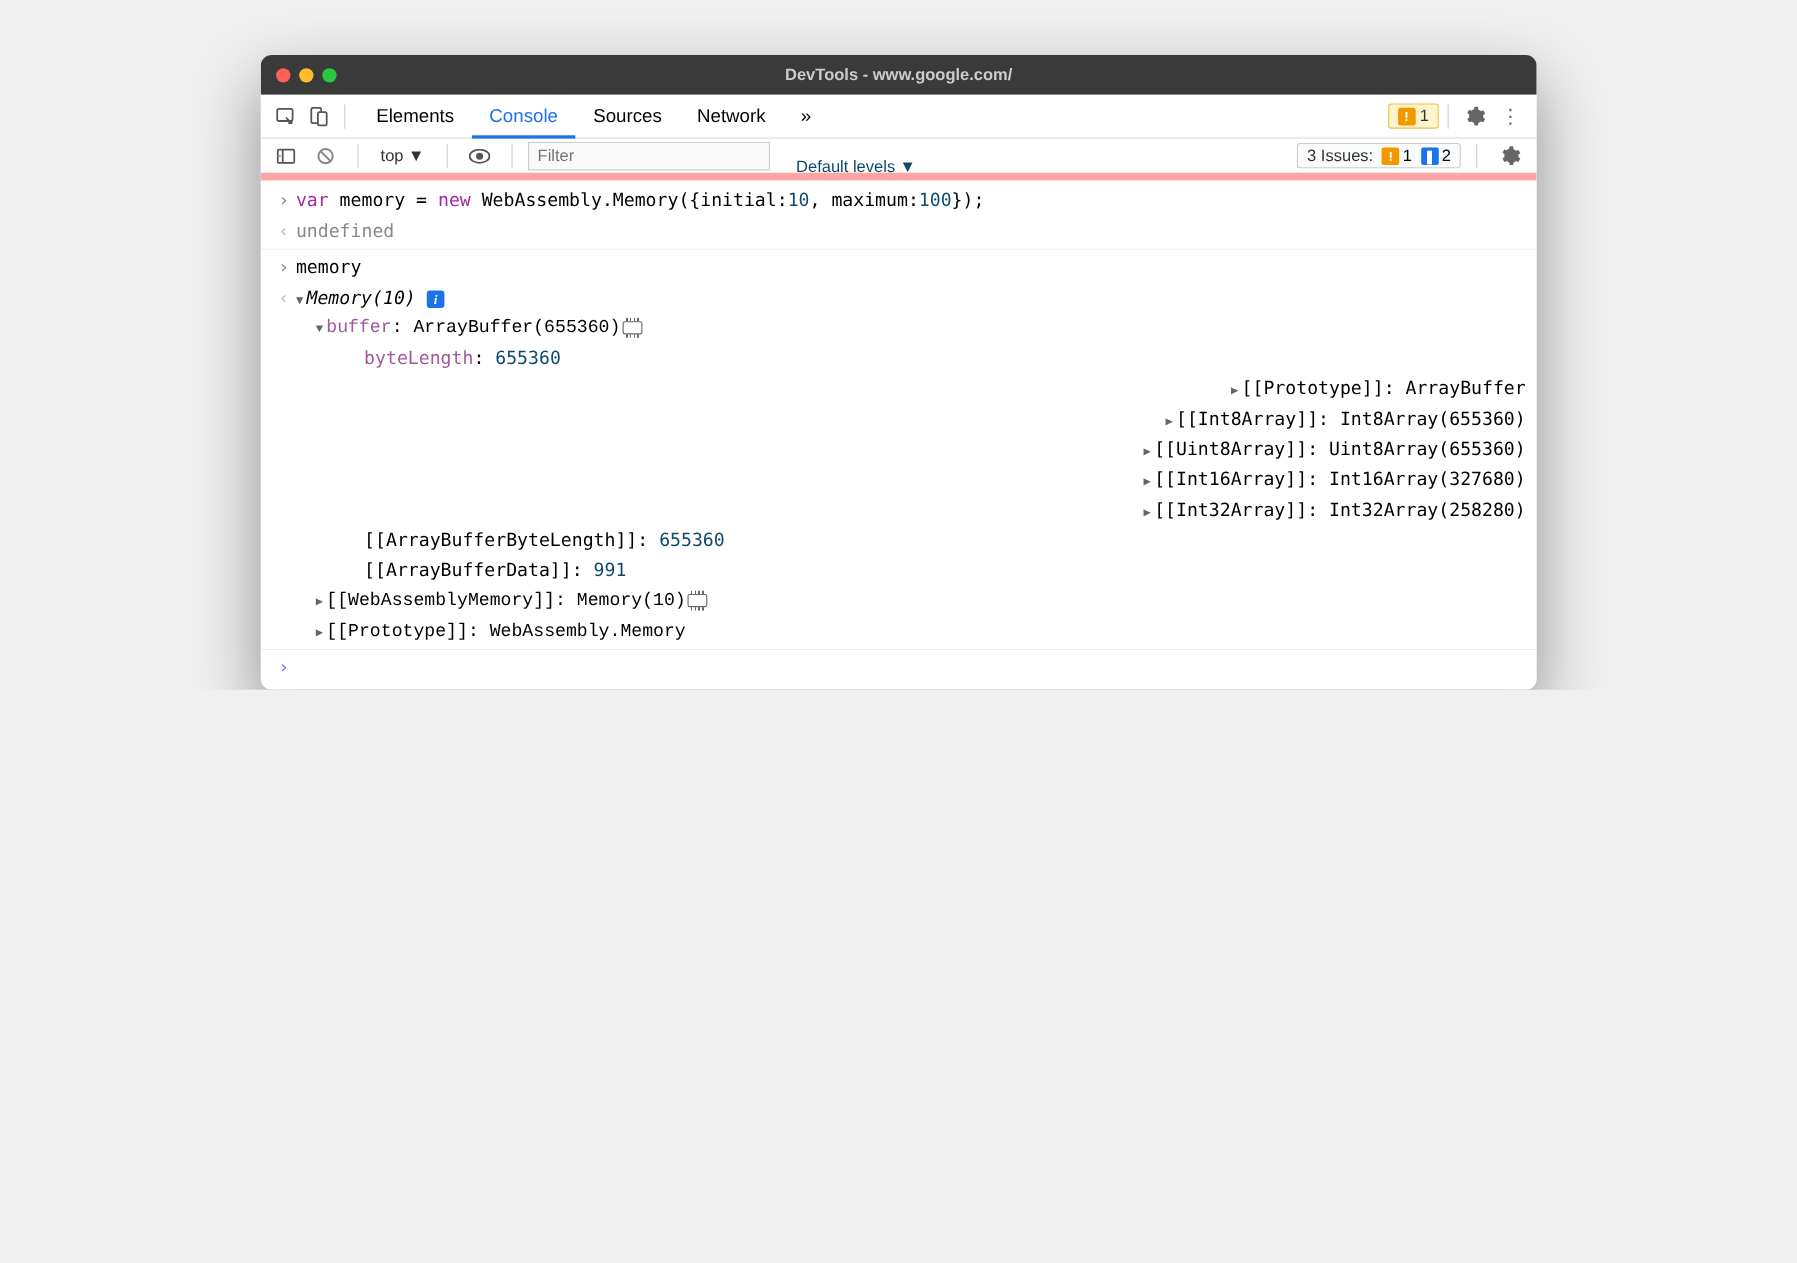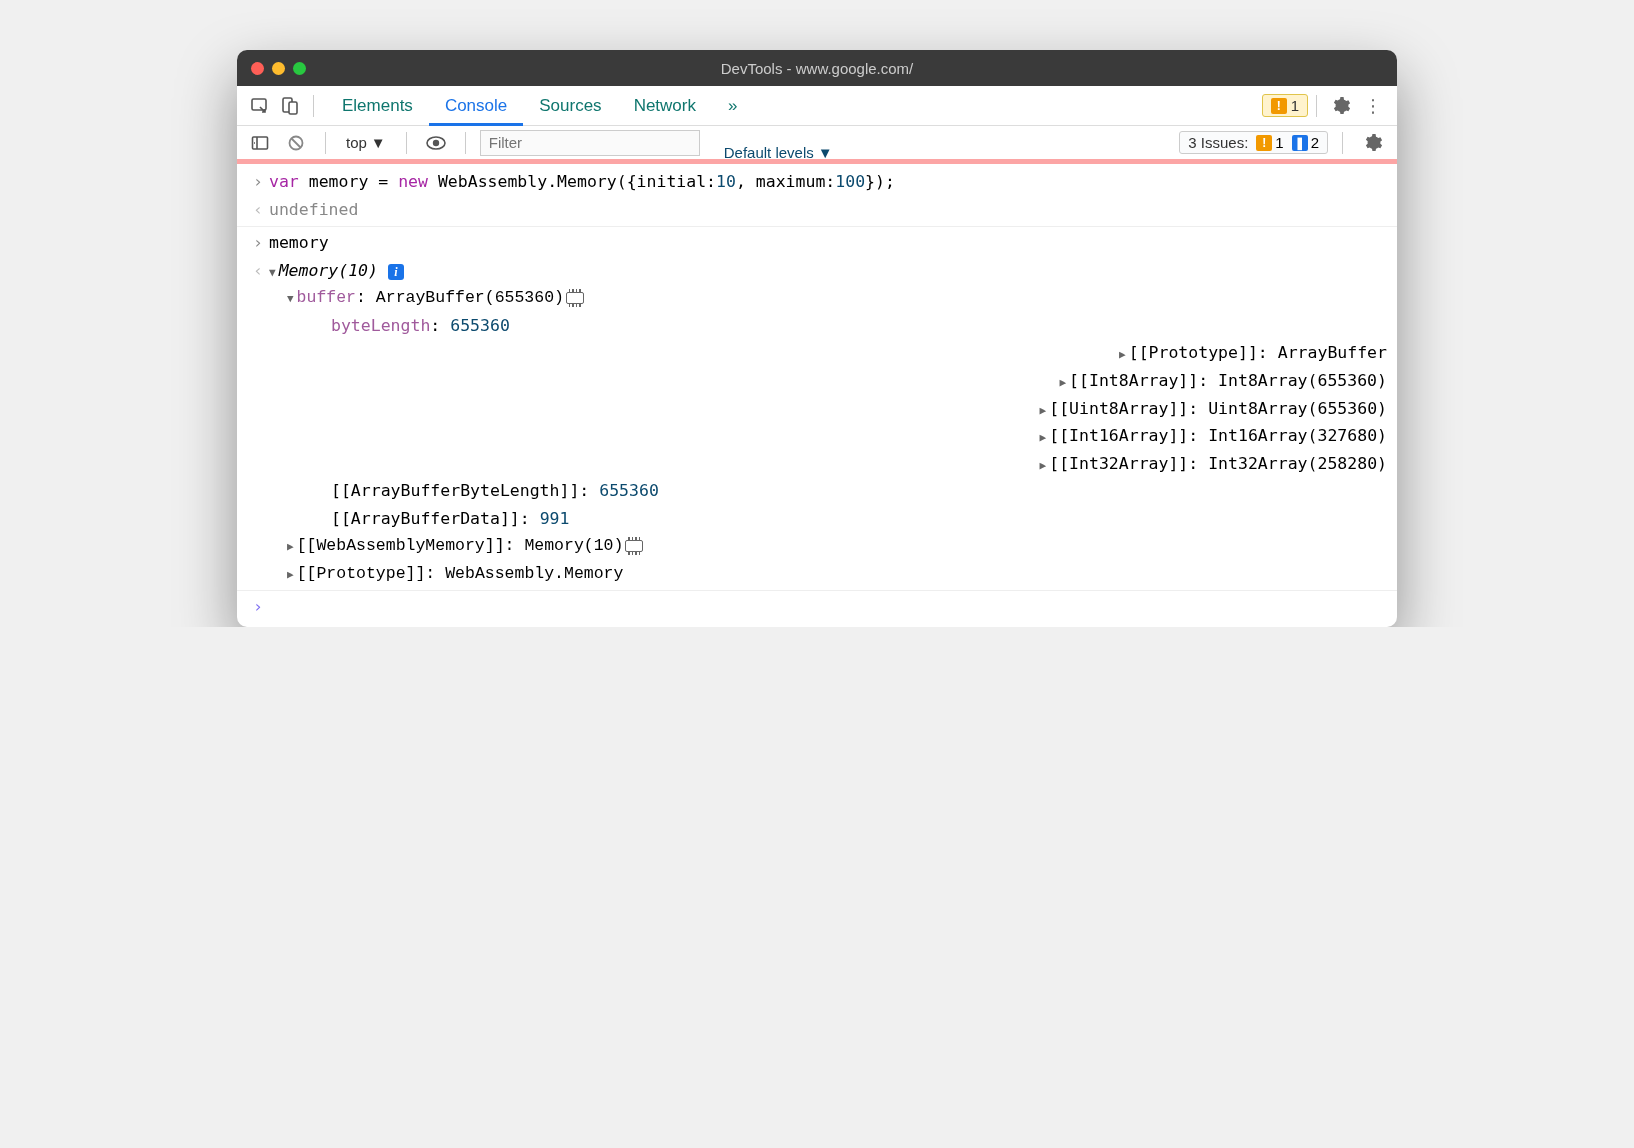--- a/index.html
+++ b/index.html
@@ -24,55 +24,55 @@
   display: flex;
   align-items: center;
   padding: 0 14px;
   position: relative;
 }
 .traffic { display: flex; gap: 8px; }
 .traffic .dot { width: 13px; height: 13px; border-radius: 50%; }
 .dot.red { background: #ff5f57; }
 .dot.yellow { background: #febc2e; }
 .dot.green { background: #28c840; }
-.titlebar-text { position: absolute; left: 0; right: 0; text-align: center; color: #ccc; font-size: 15px; font-weight: 400; pointer-events: none; }
+.titlebar-text { position: absolute; left: 0; right: 0; text-align: center; color: #ccc; font-size: 15px; font-weight: 700; pointer-events: none; }
 
 .tabs-row {
   display: flex;
   align-items: center;
   height: 40px;
   border-bottom: 1px solid #ddd;
   padding: 0 8px;
 }
 .tool-btn {
   width: 30px; height: 30px;
   display: flex; align-items: center; justify-content: center;
   color: #555;
 }
 .divider { width: 1px; background: #ccc; height: 22px; margin: 0 8px; }
 .tabs { display: flex; gap: 0; margin-left: 4px; }
 .tab {
   padding: 0 16px; height: 40px;
   display: flex; align-items: center;
-  color: #0f766e; font-size: 17px;
+  color: #000000; font-size: 17px;
   cursor: pointer;
 }
 .tab.active { color: #1a73e8; font-weight: 500; position: relative; }
 .tab.active::after { content:""; position:absolute; left:0; right:0; bottom:0; height:3px; background:#1a73e8; }
 .spacer { flex:1; }
 .warn-badge {
   background: #fff3cd; border:1px solid #e0c44a;
   display:flex; align-items:center; padding:2px 8px;
   border-radius:3px; color:#333; font-size:15px; gap:4px;
 }
 .gear, .kebab { width:32px; display:flex; justify-content:center; color:#666; font-size:18px; }
 
 .toolbar2 {
   display:flex; align-items:center; height:38px;
-  padding: 0 8px; border-bottom:5px solid #fca5a5; gap:6px;
+  padding: 0 8px; border-bottom:7px solid #fca5a5; gap:6px;
 }
 .context-select { display:flex; align-items:center; color:#333; font-size:15px; padding:0 6px; gap:4px; }
 .filter-input {
   border:1px solid #ccc; height:26px; width:220px;
   padding:0 8px; background:#fafafa; font-size:15px;
 }
 .levels { color:#0c4a6e; font-size:15px; display:flex; align-items:center; gap:4px;margin-top:19px; }
 .issues-box {
   border:1px solid #ccc; border-radius:3px;
   display:flex; align-items:center; padding:2px 8px; gap:8px;

